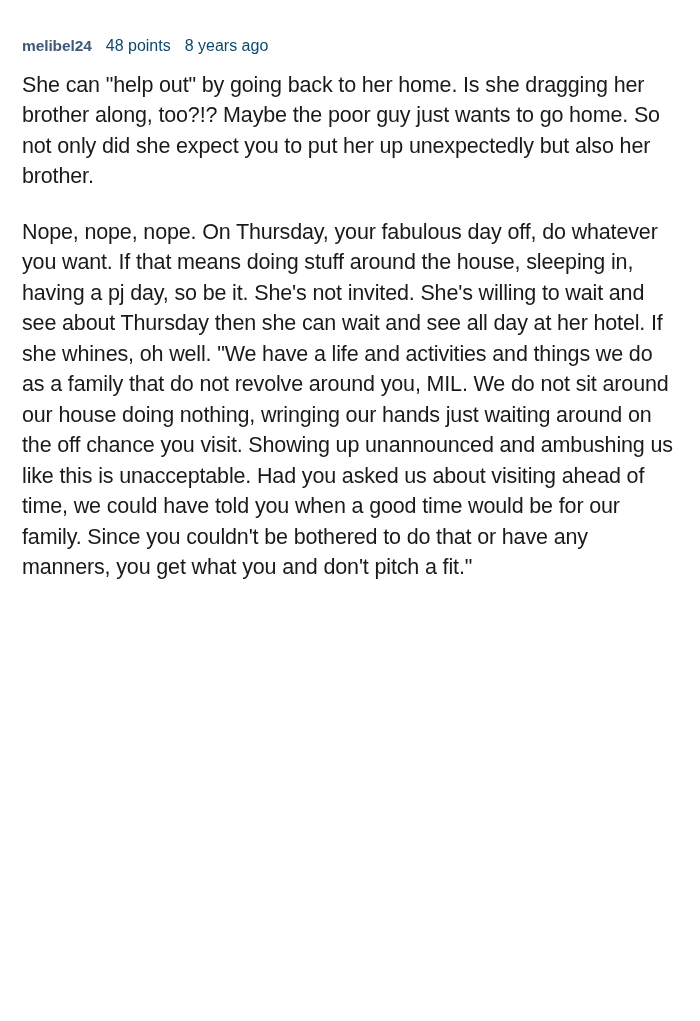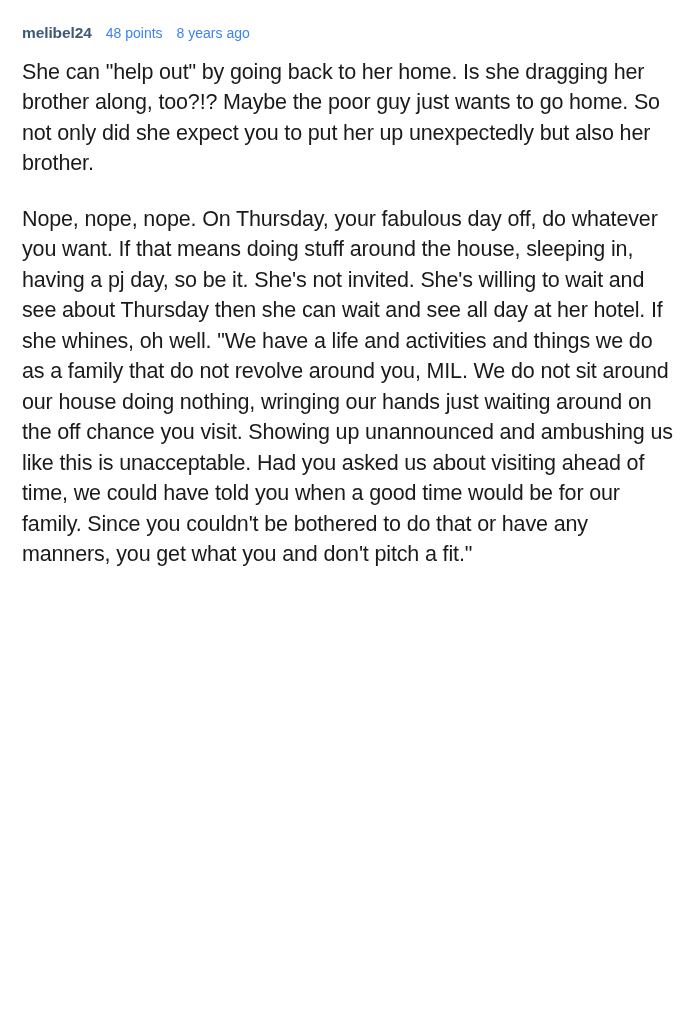--- a/index.html
+++ b/index.html
@@ -8,41 +8,41 @@
     background: #ffffff;
   }
   body {
     width: 700px;
     min-height: 1021px;
     font-family: "Liberation Sans", sans-serif;
     color: #1a1a1b;
     -webkit-font-smoothing: antialiased;
   }
   .comment {
-    padding: 24px 22px 10px 22px;
+    padding: 36px 22px 10px 22px;
     box-sizing: border-box;
     width: 700px;
   }
   .comment-meta {
     display: flex;
     align-items: baseline;
     gap: 14px;
     margin-bottom: 14px;
     font-size: 15px;
     line-height: 1.2;
   }
   .author {
     color: #3f5a78;
     font-weight: bold;
     font-size: 15.5px;
     letter-spacing: -0.1px;
   }
   .points, .timestamp {
-    color: #3b82f6;
-    font-size: 14px;
+    color: #0c4a6e;
+    font-size: 16px;
     text-align: right;
   }
   .comment-body {
     font-size: 21.5px;
     line-height: 1.42;
     color: #1a1a1b;
     letter-spacing: -0.15px;
   }
   .comment-body p {
     margin: 0 0 25px 0;

